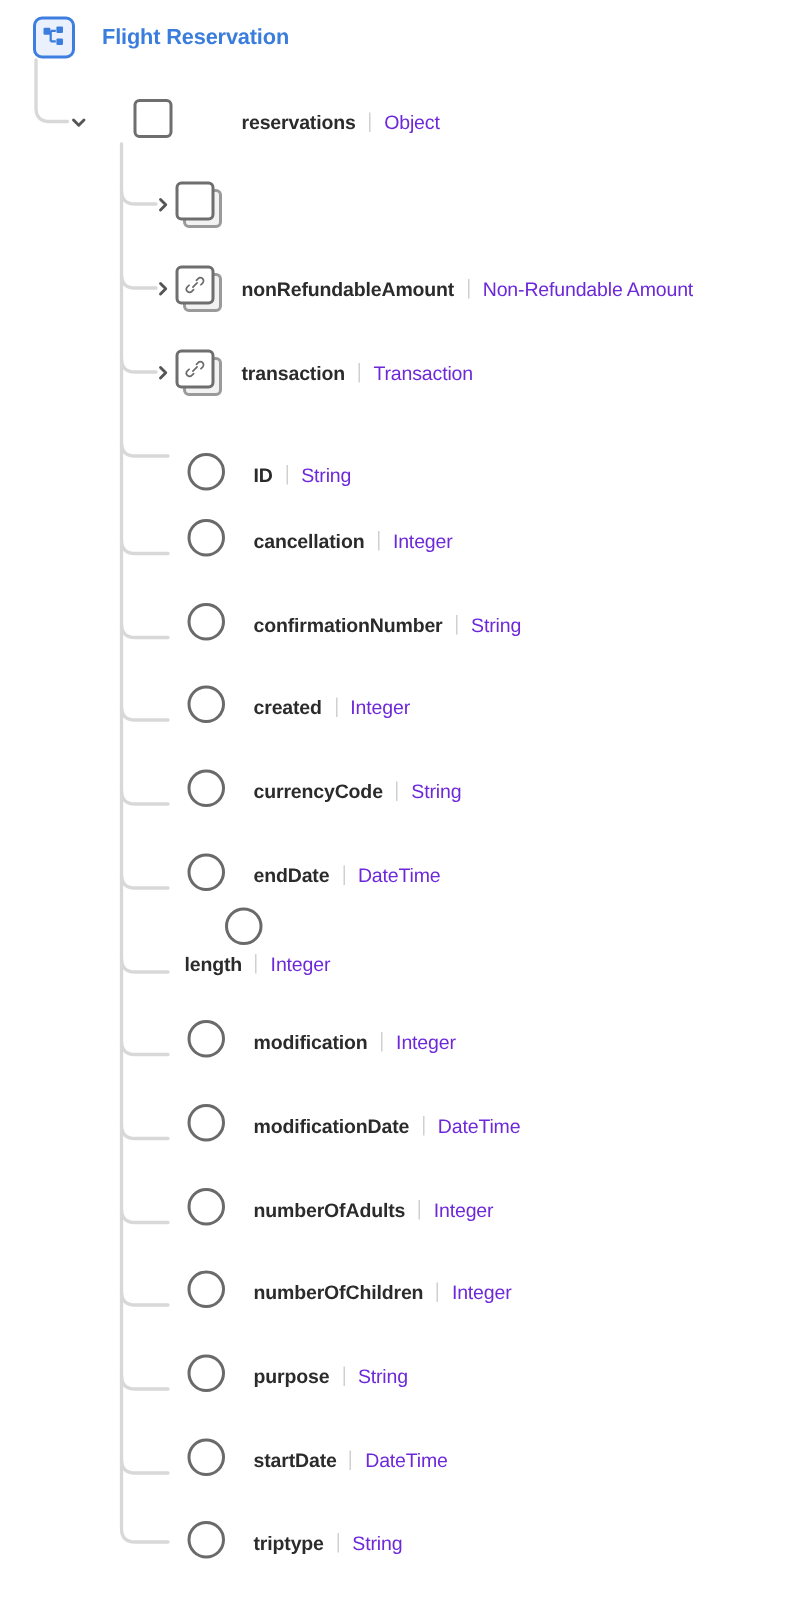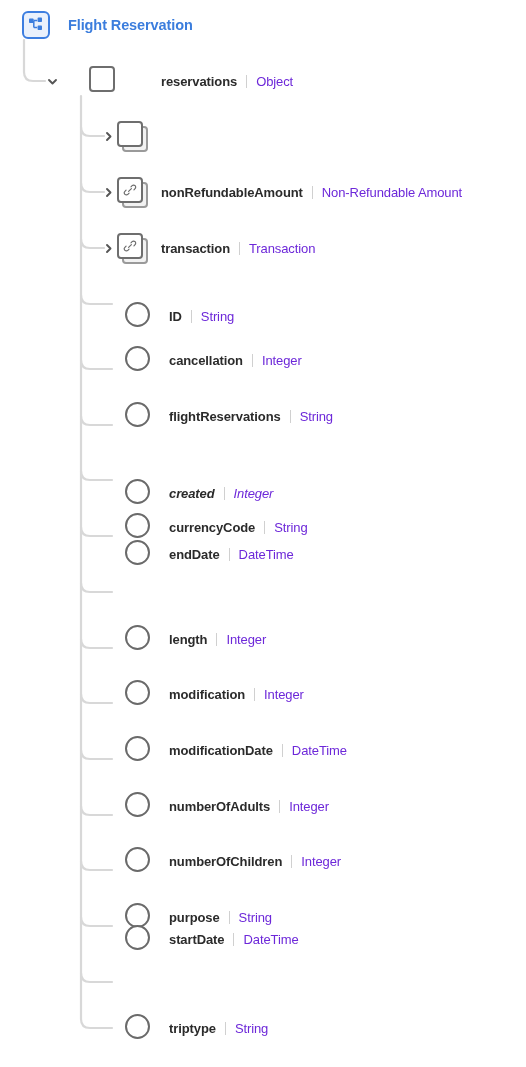--- a/index.html
+++ b/index.html
@@ -276,26 +276,26 @@
         <span class="divider"></span>
         <span class="node-type">Integer</span>
       </div>
     </div>
     <div class="node-row" style="left: 109px; top: 396px;">
       <div class="chevron placeholder"></div>
       <div class="glyph circle-glyph">
         <div class="circ"></div>
       </div>
       <div class="labels">
-        <span class="node-name">flightReservations</span>
+        <span class="node-name">confirmationNumber</span>
         <span class="divider"></span>
         <span class="node-type">String</span>
       </div>
     </div>
-    <div class="node-row" style="left: 109px; top: 473px; font-style: italic;">
+    <div class="node-row" style="left: 109px; top: 451px;">
       <div class="chevron placeholder"></div>
       <div class="glyph circle-glyph">
         <div class="circ"></div>
       </div>
       <div class="labels">
         <span class="node-name">created</span>
         <span class="divider"></span>
         <span class="node-type">Integer</span>
       </div>
     </div>
@@ -303,32 +303,32 @@
       <div class="chevron placeholder"></div>
       <div class="glyph circle-glyph">
         <div class="circ"></div>
       </div>
       <div class="labels">
         <span class="node-name">currencyCode</span>
         <span class="divider"></span>
         <span class="node-type">String</span>
       </div>
     </div>
-    <div class="node-row" style="left: 109px; top: 534px; align-items: center;">
+    <div class="node-row" style="left: 109px; top: 563px; align-items: center;">
       <div class="chevron placeholder"></div>
       <div class="glyph circle-glyph">
         <div class="circ"></div>
       </div>
       <div class="labels">
         <span class="node-name">endDate</span>
         <span class="divider"></span>
         <span class="node-type">DateTime</span>
       </div>
     </div>
-    <div class="node-row" style="left: 109px; top: 619px;">
+    <div class="node-row" style="left: 109px; top: 590px; flex-direction: column;">
       <div class="chevron placeholder"></div>
       <div class="glyph circle-glyph">
         <div class="circ"></div>
       </div>
       <div class="labels">
         <span class="node-name">length</span>
         <span class="divider"></span>
         <span class="node-type">Integer</span>
       </div>
     </div>
@@ -380,21 +380,21 @@
       <div class="chevron placeholder"></div>
       <div class="glyph circle-glyph">
         <div class="circ"></div>
       </div>
       <div class="labels">
         <span class="node-name">purpose</span>
         <span class="divider"></span>
         <span class="node-type">String</span>
       </div>
     </div>
-    <div class="node-row" style="left: 109px; top: 919px; justify-content: center;">
+    <div class="node-row" style="left: 109px; top: 953px; justify-content: center;">
       <div class="chevron placeholder"></div>
       <div class="glyph circle-glyph">
         <div class="circ"></div>
       </div>
       <div class="labels">
         <span class="node-name">startDate</span>
         <span class="divider"></span>
         <span class="node-type">DateTime</span>
       </div>
     </div>

